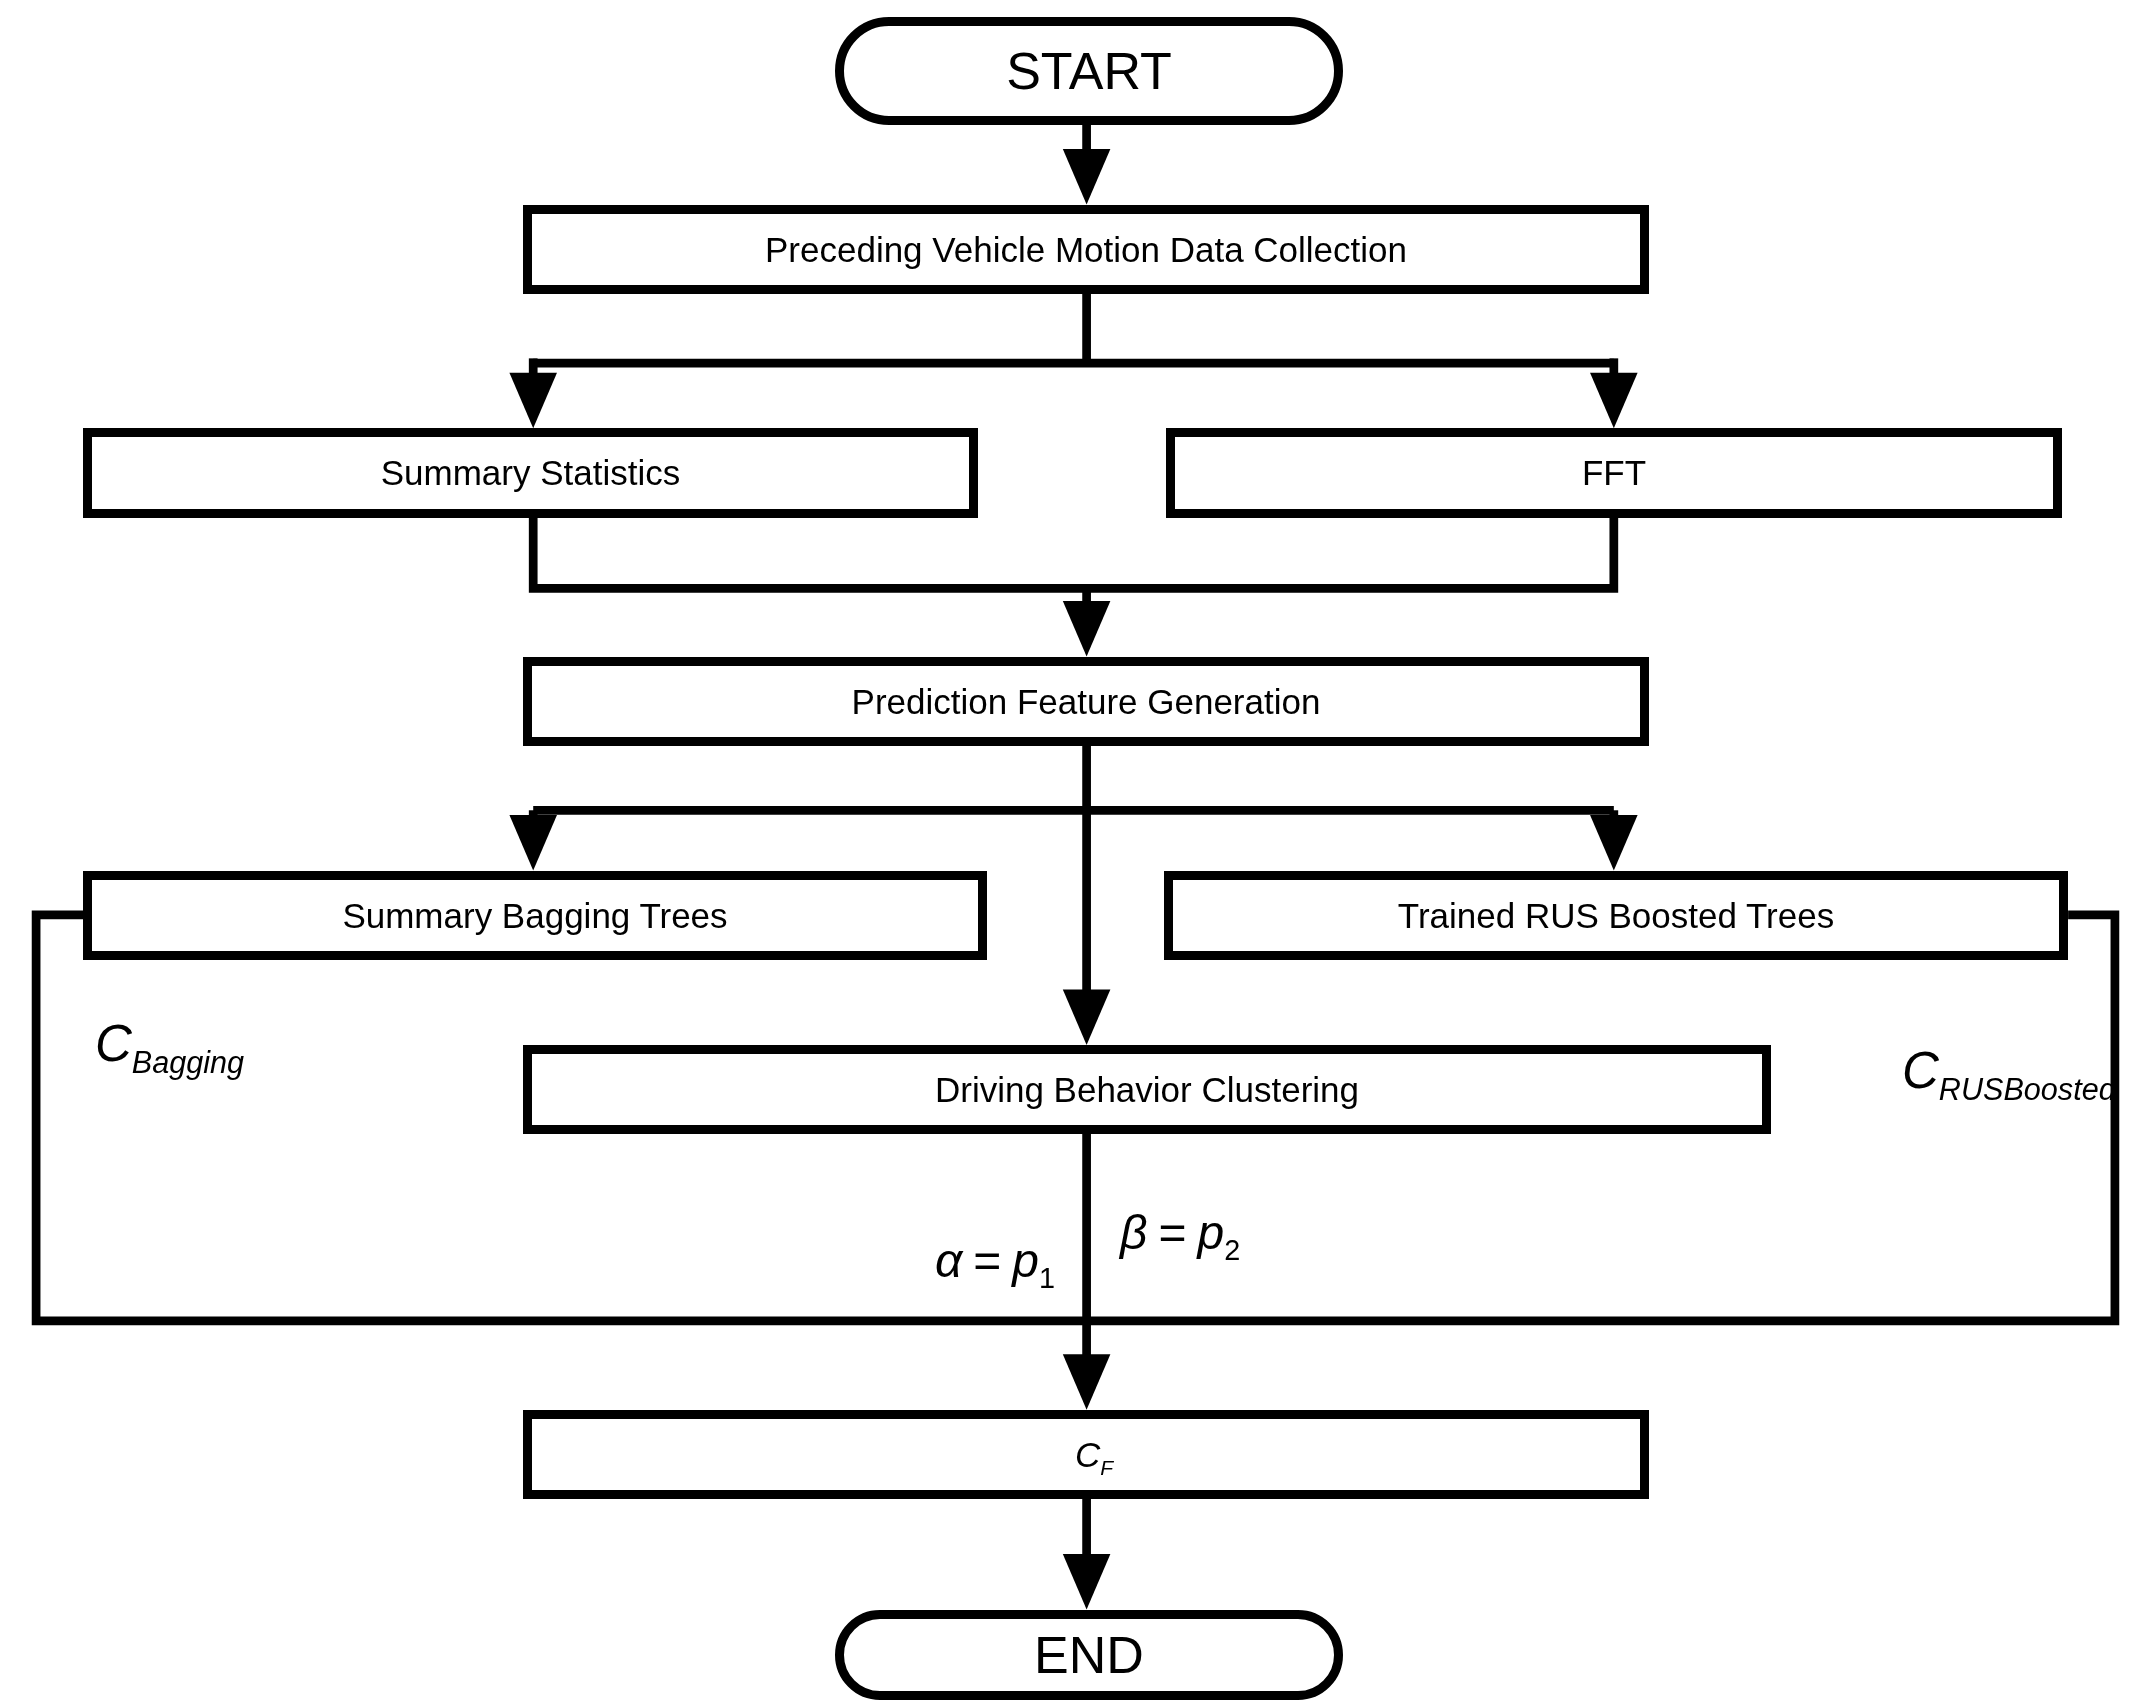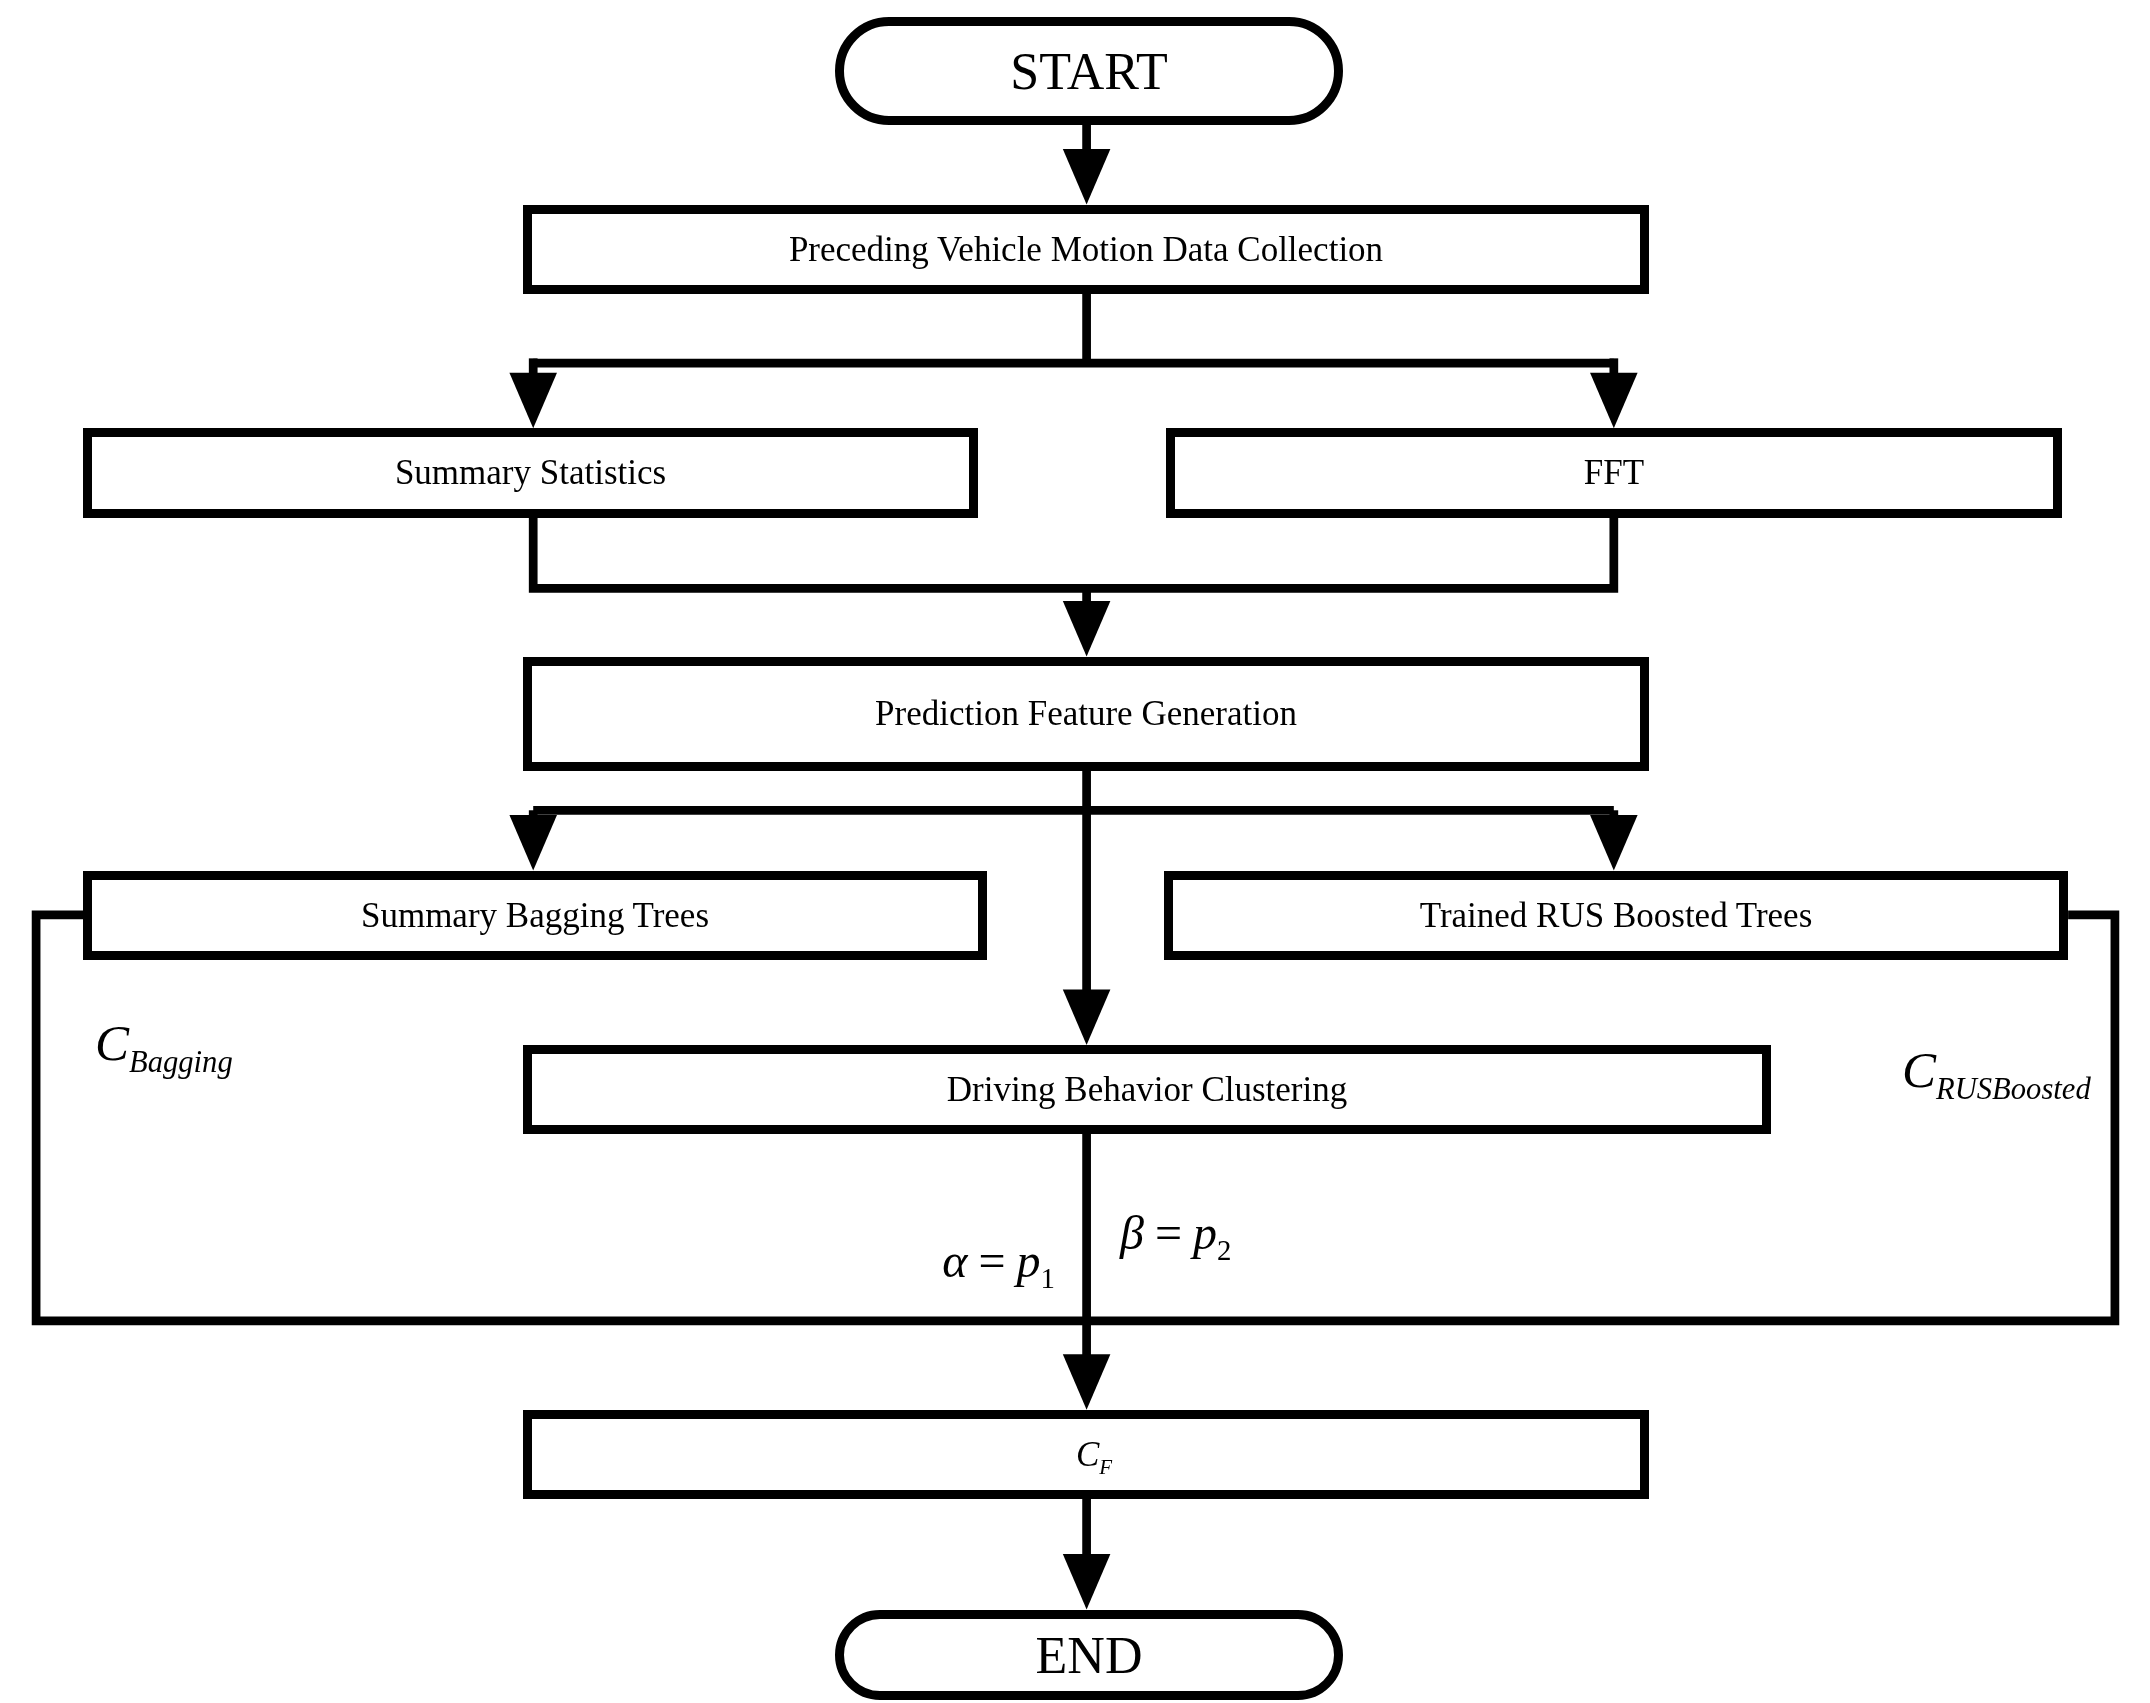--- a/index.html
+++ b/index.html
@@ -5,21 +5,21 @@
   html, body {
     margin: 0;
     padding: 0;
     background: #ffffff;
   }
   #canvas {
     position: relative;
     width: 2151px;
     height: 1703px;
     background: #ffffff;
-    font-family: Liberation Serif, serif;
+    font-family: Liberation Sans, sans-serif;
     color: #000000;
     overflow: hidden;
   }
   #edges {
     position: absolute;
     left: 0;
     top: 0;
     width: 2151px;
     height: 1703px;
   }
@@ -43,21 +43,21 @@
     font-size: 35px;
     text-align: center;
     white-space: nowrap;
   }
   .oval { border-radius: 59px; font-size: 52px; }
 
   #n-start      { left: 835px; top: 17.4px;   width: 508px;  height: 108px; border-radius: 56px; }
   #n-collection { left: 523px;  top: 205px;  width: 1126px; height: 89px; }
   #n-summary    { left: 83px;  top: 428px;  width: 895px; height: 90px; }
   #n-fft        { left: 1166px; top: 428px;  width: 896px; height: 90px; }
-  #n-featgen    { left: 523px;  top: 657px;  width: 1126px; height: 114px; }
+  #n-featgen    { left: 523px;  top: 657px;  width: 1126px; height: 89px; }
   #n-bagging    { left: 83px;  top: 871px; width: 904px; height: 89px; }
   #n-rusboost   { left: 1164px; top: 871px; width: 904px; height: 89px; }
   #n-clustering { left: 523px;  top: 1045px; width: 1248px; height: 89px; }
   #n-result     { left: 523px;  top: 1410px; width: 1126px; height: 89px; }
   #n-end        { left: 835px; top: 1610px; width: 508px;  height: 90px; border-radius: 48px; }
 
   .edge-label {
     position: absolute;
     font-size: 51px;
     font-style: italic;

